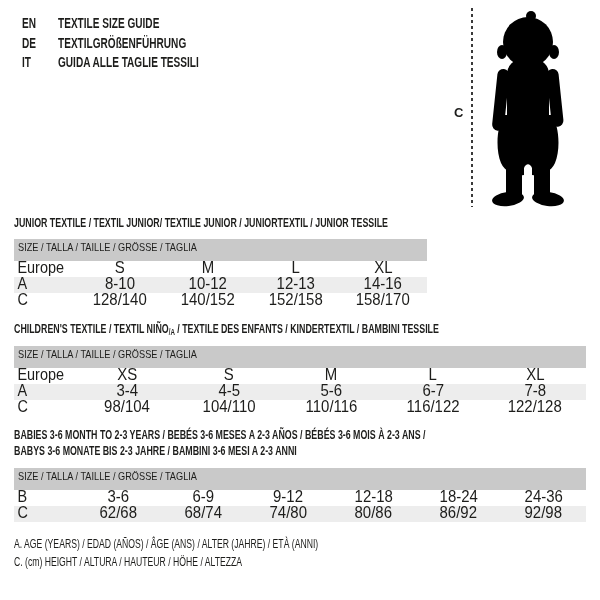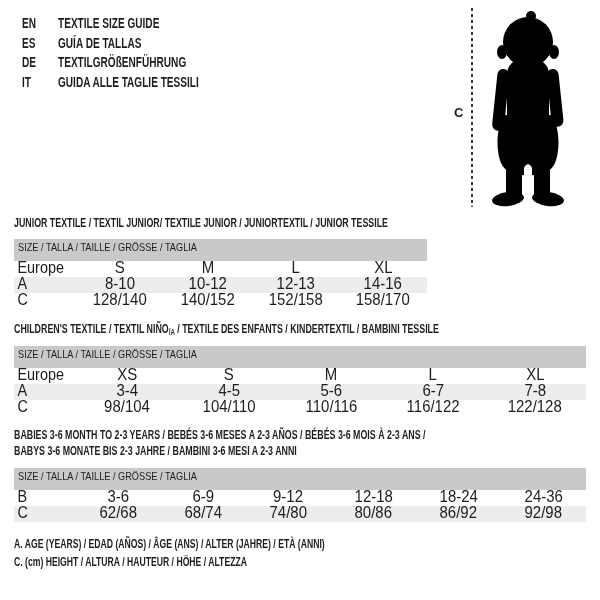--- a/index.html
+++ b/index.html
@@ -32,36 +32,32 @@
   .tbl-header span{display:inline-block;padding-left:5px;font-size:11.5px;
     transform:scaleX(.8);transform-origin:0 50%;white-space:nowrap;}
   .tbl-row{display:grid;height:16px;line-height:14px;font-size:17px;}
   .tbl-row.alt{background:var(--alt-row);}
   .cell{overflow:hidden;}
   .cell.label span{display:inline-block;padding-left:4px;transform:scaleX(.85);transform-origin:0 50%;white-space:nowrap;}
   .cell.val{text-align:center;}
   .cell.val span{display:inline-block;transform:scaleX(.88);white-space:nowrap;}
   
   .legend{position:absolute;left:14px;top:536px;}
-  .legend-line{height:17.5px;line-height:17.5px;font-weight:bold;font-size:12px;}
+  .legend-line{height:17.5px;line-height:17.5px;font-weight:normal;font-size:12px;}
   .legend-line span{display:inline-block;transform:scaleX(.72);transform-origin:0 50%;white-space:nowrap;}
 </style>
 </head>
 <body>
 
 <div class="canvas">
 
   <div class="lang-list">
       <div class="lang-row">
         <span class="lang-code">EN</span>
         <span class="lang-label">TEXTILE SIZE GUIDE</span>
-      </div>
-      <div class="lang-row">
-        <span class="lang-code">ES</span>
-        <span class="lang-label">GUÍA DE TALLAS</span>
       </div>
       <div class="lang-row">
         <span class="lang-code">DE</span>
         <span class="lang-label">TEXTILGRÖßENFÜHRUNG</span>
       </div>
       <div class="lang-row">
         <span class="lang-code">IT</span>
         <span class="lang-label">GUIDA ALLE TAGLIE TESSILI</span>
       </div>
     </div>

